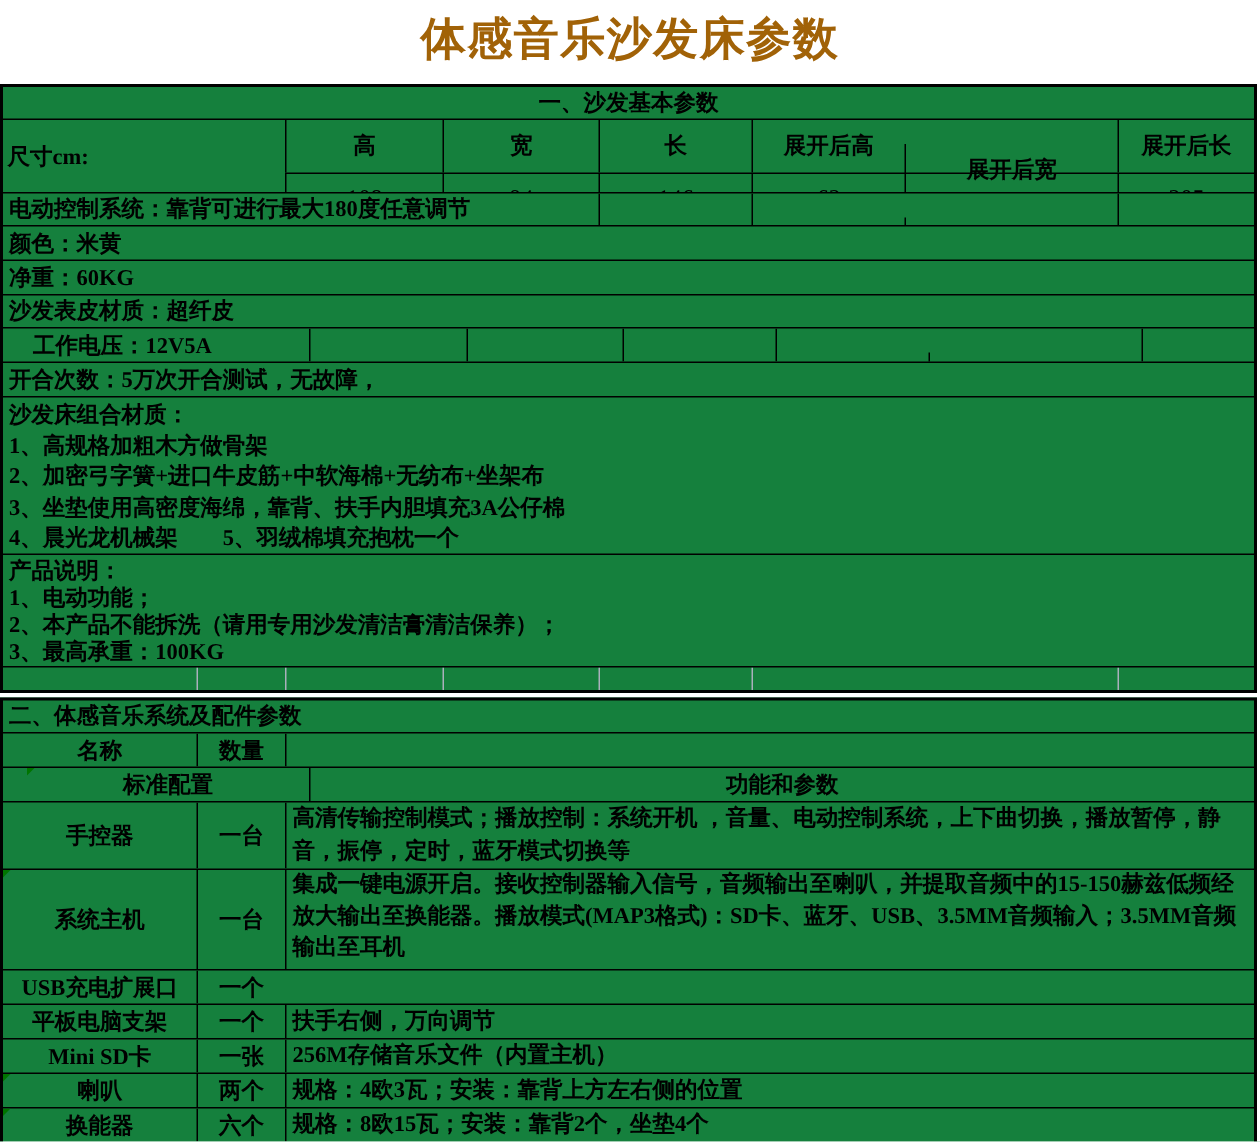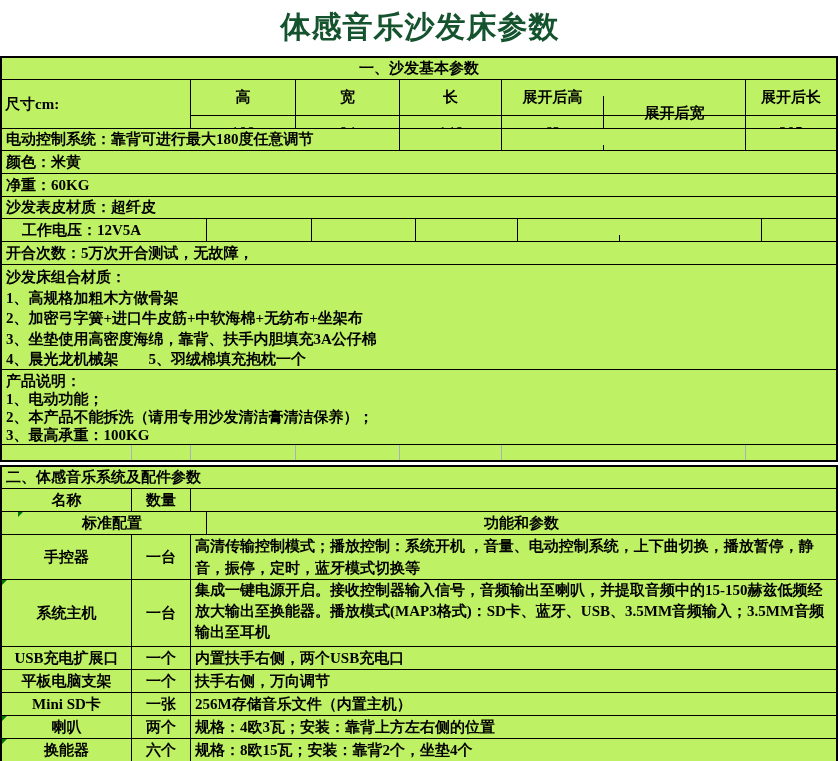--- a/index.html
+++ b/index.html
@@ -1,20 +1,20 @@
 <!DOCTYPE html>
 <html><head>
 <meta charset="utf-8">
 <style>
   html,body{margin:0;padding:0;background:#fff;}
   .page{position:relative;width:840px;height:761px;background:#ffffff;overflow:hidden;
         font-family:"Liberation Serif","DejaVu Serif",serif;color:#000;}
   .doc-title{position:absolute;top:2px;left:0;width:100%;height:50px;line-height:50px;
-             text-align:center;font-size:30px;font-weight:bold;color:#14532d;letter-spacing:1px;}
-  .tbl{position:absolute;left:0;width:838px;border:2px solid #000;box-sizing:border-box;background:#bef264;}
+             text-align:center;font-size:30px;font-weight:bold;color:#a16207;letter-spacing:1px;}
+  .tbl{position:absolute;left:0;width:838px;border:2px solid #000;box-sizing:border-box;background:#15803d;}
   .t1{top:56px;height:406px;}
   .t2{top:465px;height:311px;}
   .row{box-sizing:border-box;border-bottom:1px solid #000;overflow:hidden;
        font-size:15px;font-weight:bold;position:relative;}
   .nobb{border-bottom:none;}
   .flexr{display:flex;}
   .c{box-sizing:border-box;height:100%;position:relative;}
   .bl{border-left:1px solid #000;}
   .gl{border-left:1px solid #aab0bc;}
   .center{display:flex;align-items:center;justify-content:center;}
@@ -156,21 +156,20 @@
         <span class="tri"></span>
         <span>系统主机</span>
       </div>
       <div class="c bl w59 center">一台</div>
       <div class="c bl flex1 desc lh21">集成一键电源开启。接收控制器输入信号，音频输出至喇叭，并提取音频中的15-150赫兹低频经放大输出至换能器。播放模式(MAP3格式)：SD卡、蓝牙、USB、3.5MM音频输入；3.5MM音频输出至耳机</div>
     </div>
 
     <div class="row h23 flexr">
       <div class="c w129 center">USB充电扩展口</div>
       <div class="c bl w59 center">一个</div>
-      <div class="c bl flex1 desc">内置扶手右侧，两个USB充电口</div>
     </div>
 
     <div class="row h23 flexr">
       <div class="c w129 center">平板电脑支架</div>
       <div class="c bl w59 center">一个</div>
       <div class="c bl flex1 desc">扶手右侧，万向调节</div>
     </div>
 
     <div class="row h23 flexr">
       <div class="c w129 center">Mini SD卡</div>

